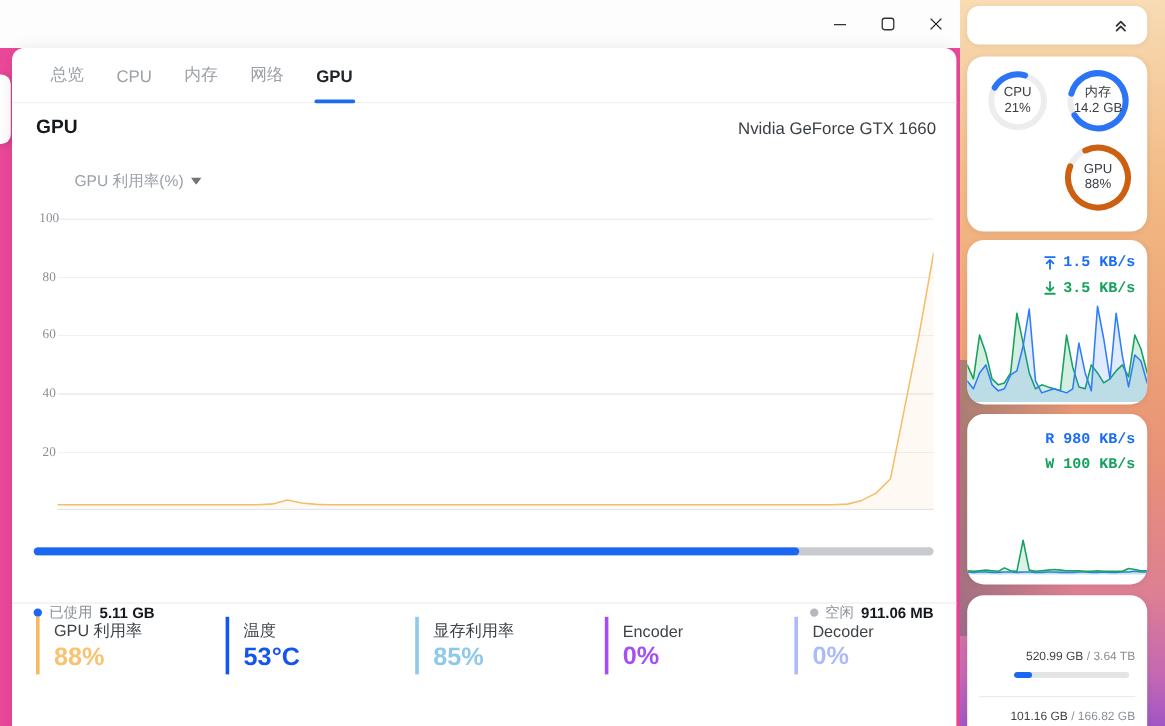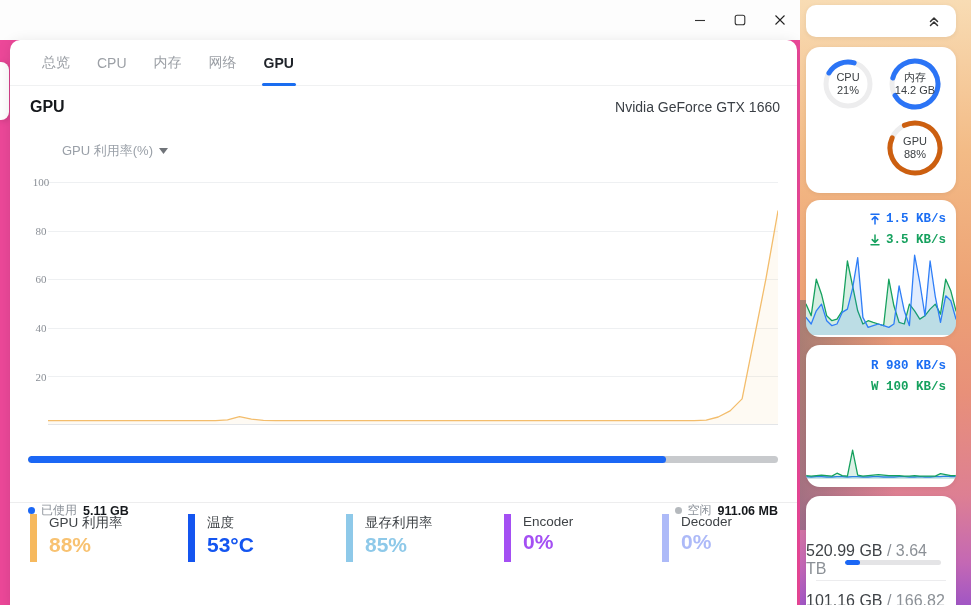--- a/index.html
+++ b/index.html
@@ -50,22 +50,22 @@
   .mem-legend { position:absolute; left:18px; top:430px; width:750px; display:flex;
     justify-content:space-between; align-items:center; font-size:12px;margin-top:32px; }
   .legend-group { display:flex; align-items:center; gap:6px; }
   .dot { width:7px; height:7px; border-radius:50%; }
   .legend-label { color:#8b9199; }
   .legend-value { color:#15181c; font-weight:bold; font-size:12.5px; }
 
   .card-divider { position:absolute; left:0; top:462px; width:100%; height:1px; background:#ededee; }
 
   
-  .stat { position:absolute; top:474px; width:150px; height:48px; border-left:7px solid #3b82f6;
-    padding-left:12px; display:flex; flex-direction:column; justify-content:flex-start; gap:2px; }
+  .stat { position:absolute; top:474px; width:150px; height:48px; border-left:3px solid #3b82f6;
+    padding-left:12px; display:flex; flex-direction:column; justify-content:center; gap:2px; }
   .stat-label { font-size:13.5px; color:#3f4347; }
   .stat-value { font-size:21px; font-weight:bold; line-height:22px; }
 
   
   .sidebar { position:absolute; left:800px; top:0; width:171px; height:605px;
     background:linear-gradient(180deg,#f8dcb4 0%,#f3bb86 25%,#eda275 48%,#e89079 65%,#dd7f93 82%,#c468b4 93%,#a156c4 100%); }
   .sidebar-gray { position:absolute; left:0; top:300px; width:120px; height:230px;
     background:linear-gradient(90deg, rgba(105,98,112,.5) 0%, rgba(105,98,112,0) 80%); }
   .sb-card { position:absolute; left:6px; width:150px; background:#fff; border-radius:14px;
     box-shadow:0 1px 5px rgba(0,0,0,.07); }
@@ -80,21 +80,21 @@
   .ring circle { fill:none; stroke-width:5; }
   .ring .track { stroke:#ededee; }
   .ring-text { position:absolute; left:0; top:0; width:100%; height:100%; display:flex;
     flex-direction:column; align-items:center; justify-content:center; font-size:11px;
     color:#3c4044; line-height:13px; }
 
   .rate-row { position:absolute; right:10px; display:flex; align-items:center; gap:5px;
     font-size:12.5px; font-weight:bold;font-family:Liberation Mono, monospace; }
   .sb-chart { position:absolute; left:0; bottom:2px; }
 
-  .storage-entry-text { position:absolute; right:10px; font-size:16px; }
+  .storage-entry-text { position:absolute; right:10px; font-size:10px; }
   .st-used { color:#3f4347; }
   .st-total { color:#8b9096; }
   .st-bar { position:absolute; left:39px; width:96px; height:5px; border-radius:3px;
     background:#e4e4e6; overflow:hidden; }
   .st-fill { height:100%; border-radius:3px; background:#1b67f5; }
   .st-divider { position:absolute; left:10px; width:130px; height:1px; background:#ececee; }
 </style>
 </head>
 <body>
 

